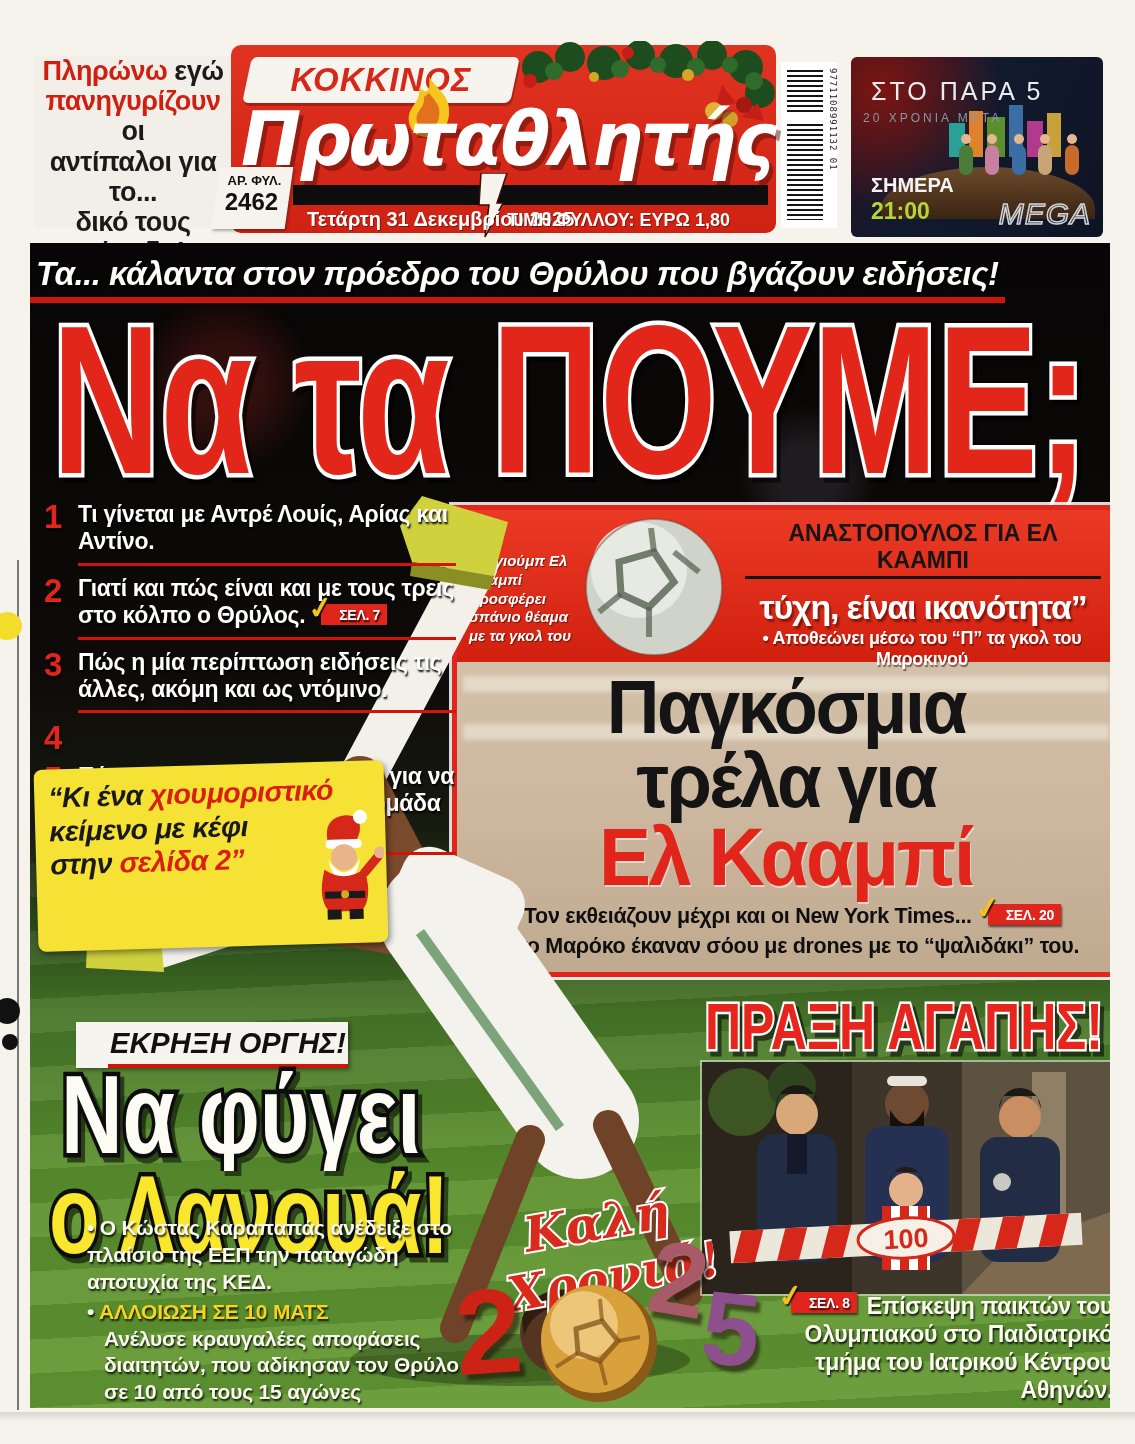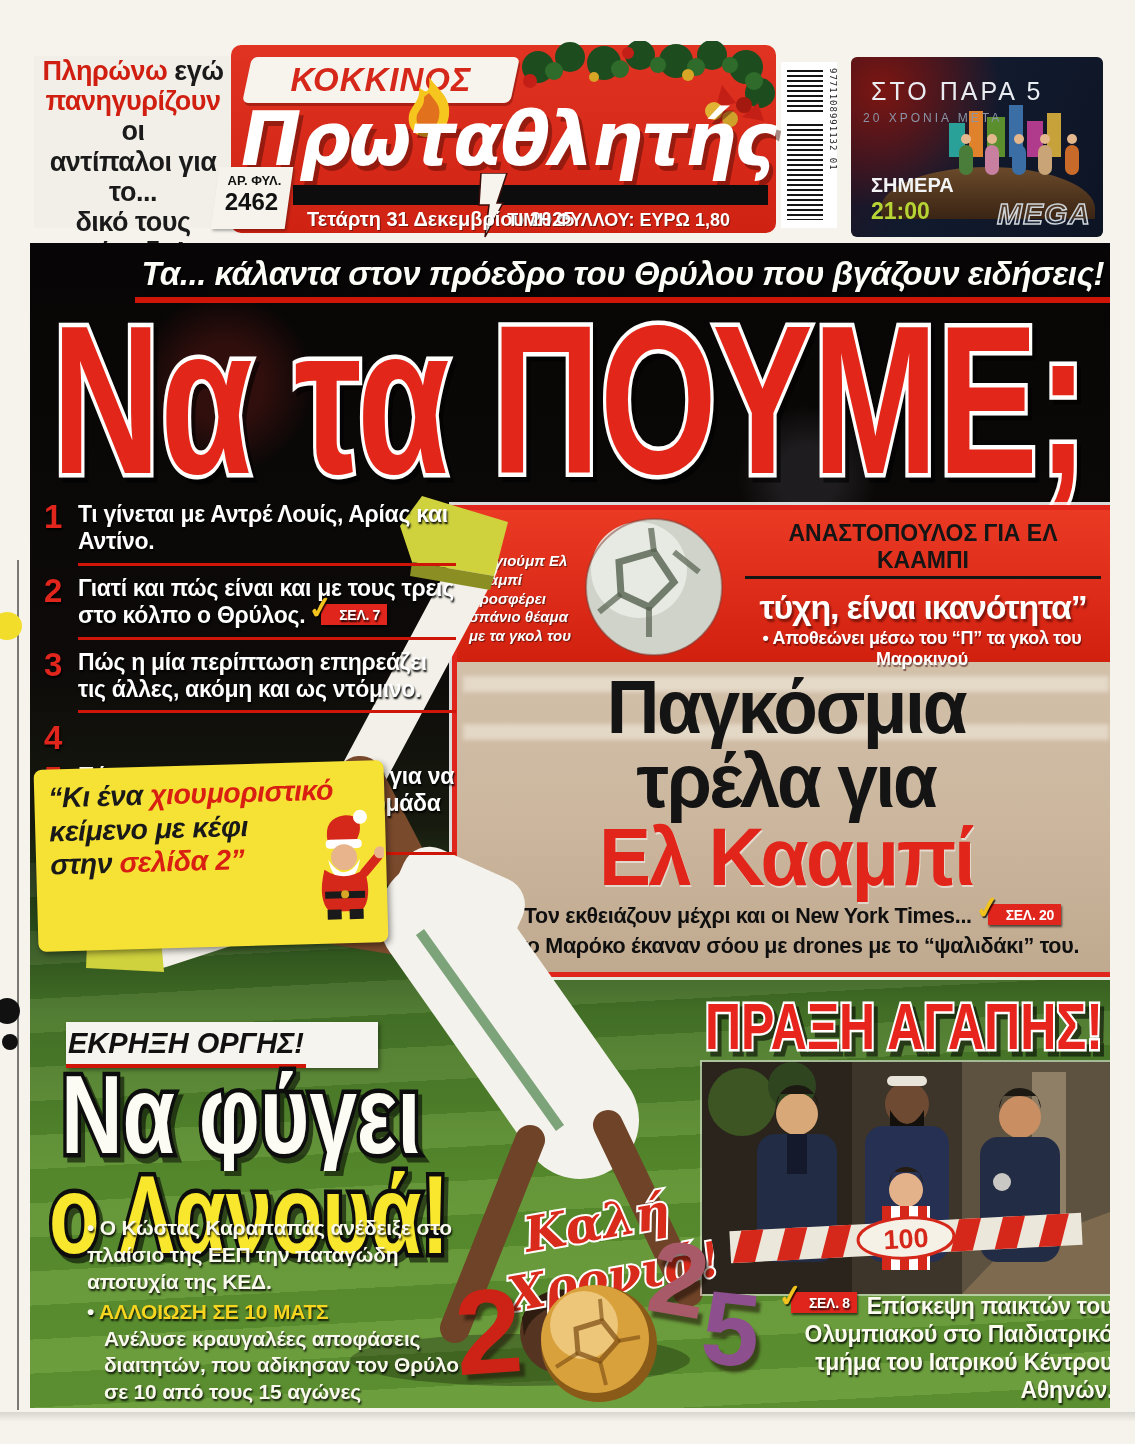--- a/index.html
+++ b/index.html
@@ -36,35 +36,35 @@
   #barcode .num{position:absolute;right:-1px;top:6px;writing-mode:vertical-rl;font-size:9px;color:#222;
       font-family:"DejaVu Sans Mono",monospace;letter-spacing:1px;}
 
   #tvad{left:851px;top:57px;width:252px;height:180px;border-radius:6px;overflow:hidden;
       background:radial-gradient(circle at 12% 18%,#7c1612 0%,rgba(0,0,0,0) 45%),
                  linear-gradient(120deg,#2a1020 0%,#121a2e 40%,#0c1424 100%);}
   #tvad .t1{position:absolute;left:20px;top:20px;font-size:25px;color:#e9edf1;letter-spacing:3px;}
   #tvad .t2{position:absolute;left:12px;top:54px;font-size:12px;color:#8a94a6;letter-spacing:3px;}
   #tvad .when{position:absolute;left:20px;bottom:40px;font-size:20px;font-weight:700;color:#f2f4f6;}
   #tvad .time{position:absolute;left:20px;bottom:12px;font-size:23px;font-weight:800;color:#b7d435;}
-  #tvad .mega{position:absolute;right:12px;bottom:6px;font-size:30px;font-weight:700;font-style:italic;
+  #tvad .mega{position:absolute;right:12px;bottom:6px;font-size:30px;font-weight:400;font-style:italic;
       color:rgba(255,255,255,.07);-webkit-text-stroke:1.5px #cfd5da;letter-spacing:1px;}
   .fig{position:relative;width:14px;height:30px;border-radius:7px;margin:0 4px;display:inline-block;}
   .fig:before{content:"";position:absolute;left:2px;top:-11px;width:10px;height:10px;border-radius:50%;background:#e4b78c;}
 
   
   #main{left:30px;top:243px;width:1080px;height:1165px;overflow:hidden;
       background:
         radial-gradient(circle at 18% 12%,rgba(120,30,25,.35) 0 40px,rgba(0,0,0,0) 90px),
         radial-gradient(circle at 72% 20%,rgba(90,90,100,.25) 0 30px,rgba(0,0,0,0) 70px),
         radial-gradient(circle at 45% 30%,rgba(120,100,60,.18) 0 26px,rgba(0,0,0,0) 60px),
         linear-gradient(180deg,#070505 0%,#0d0a09 36%,#171a0f 50%,#2c4a1c 58%,#49762a 66%,#5d9130 80%,#659a35 100%);}
   #mow{left:0;top:620px;width:1080px;height:545px;
       background:repeating-linear-gradient(177deg,rgba(255,255,230,.05) 0 34px,rgba(0,40,0,.10) 34px 68px);}
-  #strip{left:0;top:12px;width:1080px;text-align:right;}
+  #strip{left:0;top:12px;width:1080px;text-align:left;}
   #strip span{display:inline-block;color:#fdfdf8;font-size:33px;font-weight:800;font-style:italic;
       border-bottom:6px solid #cf1507;padding:0 6px 4px;text-shadow:2px 2px 2px #000;letter-spacing:-0.5px;}
   .svg-shadow{filter:drop-shadow(4px 5px 0 rgba(0,0,0,.55));}
 
   #numlist{left:14px;top:258px;width:412px;}
   .nl-item{display:flex;gap:10px;margin-bottom:9px;}
   .nl-num{color:#e0251c;font-size:33px;font-weight:800;line-height:.95;width:24px;flex:none;text-shadow:1px 2px 2px #000;}
   .nl-body{color:#fff;font-size:23px;font-weight:700;line-height:1.17;letter-spacing:-0.3px;
       border-bottom:3px solid #cf1507;padding-bottom:8px;text-shadow:1px 2px 2px #000;width:fit-content;}
 
@@ -90,21 +90,21 @@
       letter-spacing:-2.5px;transform:scaleY(1.04);}
   .ph1red{color:#e2251a;text-shadow:1px 2px 0 rgba(255,255,255,.5);}
   .pb{width:100%;text-align:center;color:#0f0f0f;font-size:21.5px;font-weight:800;letter-spacing:-0.3px;}
 
   #humor{left:6px;top:522px;width:326px;height:170px;background:#f6e235;border-radius:8px;transform:rotate(-1.6deg);
       box-shadow:2px 3px 6px rgba(0,0,0,.45);padding:12px 10px 0 14px;}
   #humor .hl{font-size:28.5px;font-weight:800;font-style:italic;line-height:1.18;color:#191919;letter-spacing:-0.5px;}
   #humor .red{color:#d81f12;}
 
   
-  #anger-kick{left:36px;top:779px;width:312px;height:46px;background:#f6f4ee;text-align:left;
+  #anger-kick{left:46px;top:779px;width:272px;height:46px;background:#f6f4ee;text-align:right;
       box-shadow:2px 2px 4px rgba(0,0,0,.4);}
   #anger-kick span{display:inline-block;font-size:29px;font-weight:800;font-style:italic;color:#111;
       border-bottom:4px solid #cf1507;line-height:42px;padding:0 2px;}
   .gb-list{left:12px;top:972px;width:428px;}
   .gb{color:#f8f8ec;font-size:21px;font-weight:700;line-height:1.28;text-shadow:1px 2px 2px rgba(0,0,0,.85);
       letter-spacing:-0.2px;margin-bottom:3px;margin-left:45px;}
   .gb .yl{color:#f5d51f;}
   .gb .ind{display:block;padding-left:17px;}
 
   #love-caption{left:715px;top:1049px;width:368px;text-align:right;color:#fbfbef;font-size:23px;font-weight:800;
@@ -255,21 +255,21 @@
       <div class="nl-item">
         <div class="nl-num">1</div>
         <div class="nl-body">Τι γίνεται με Αντρέ Λουίς, Αρίας και Αντίνο.</div>
       </div>
       <div class="nl-item">
         <div class="nl-num">2</div>
         <div class="nl-body"><span>Γιατί και πώς είναι και με τους τρεις στο κόλπο ο Θρύλος.</span><span class="tag"><span class="check">✓</span><span>ΣΕΛ. 7</span></span></div>
       </div>
       <div class="nl-item">
         <div class="nl-num">3</div>
-        <div class="nl-body">Πώς η μία περίπτωση επηρεάζει τις άλλες, ακόμη και ως ντόμινο.</div>
+        <div class="nl-body">Πώς η μία περίπτωση ειδήσεις τις άλλες, ακόμη και ως ντόμινο.</div>
       </div>
       <div class="nl-item">
         <div class="nl-num">4</div>
       </div>
       <div class="nl-item">
         <div class="nl-num">5</div>
         <div class="nl-body">Πόσα χρήματα ζητάει η Ζενίτ για να δώσει τον Νίνο και σε ποια ομάδα έριξε άκυρο.</div>
       </div>
     </div>
 

